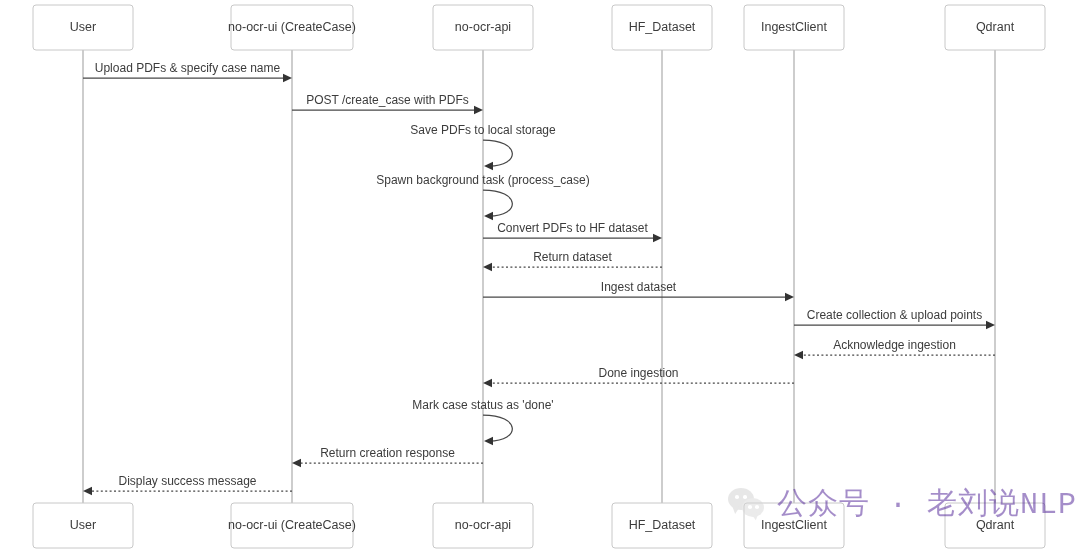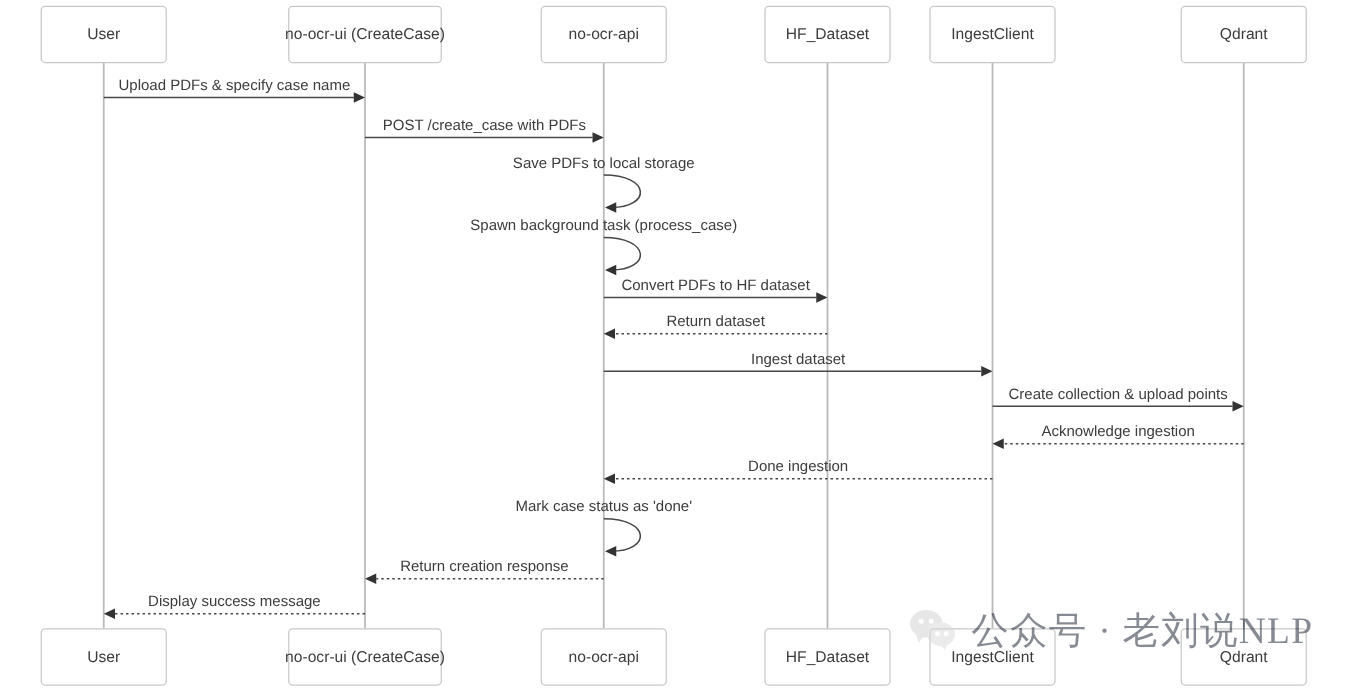--- a/index.html
+++ b/index.html
@@ -132,23 +132,23 @@
     width: 3.5px;
     height: 3.5px;
     border-radius: 50%;
     background: #ffffff;
   }
   #watermark .bubble-big .d1 { left: 7px;  top: 7px; }
   #watermark .bubble-big .d2 { left: 15px; top: 7px; }
   #watermark .bubble-small .d1 { left: 6px;  top: 7px; }
   #watermark .bubble-small .d2 { left: 13px; top: 7px; }
   #watermark .wm-text {
-    font-family: Liberation Serif, serif;
+    font-family: Liberation Mono, monospace;
     font-size: 30px;
-    color: #0f172a;
+    color: #4c1d95;
     white-space: nowrap;
     letter-spacing: 1px;
     line-height: 1;
   }
 </style>
 </head>
 <body>
 
 <div id="diagram-root">
 

